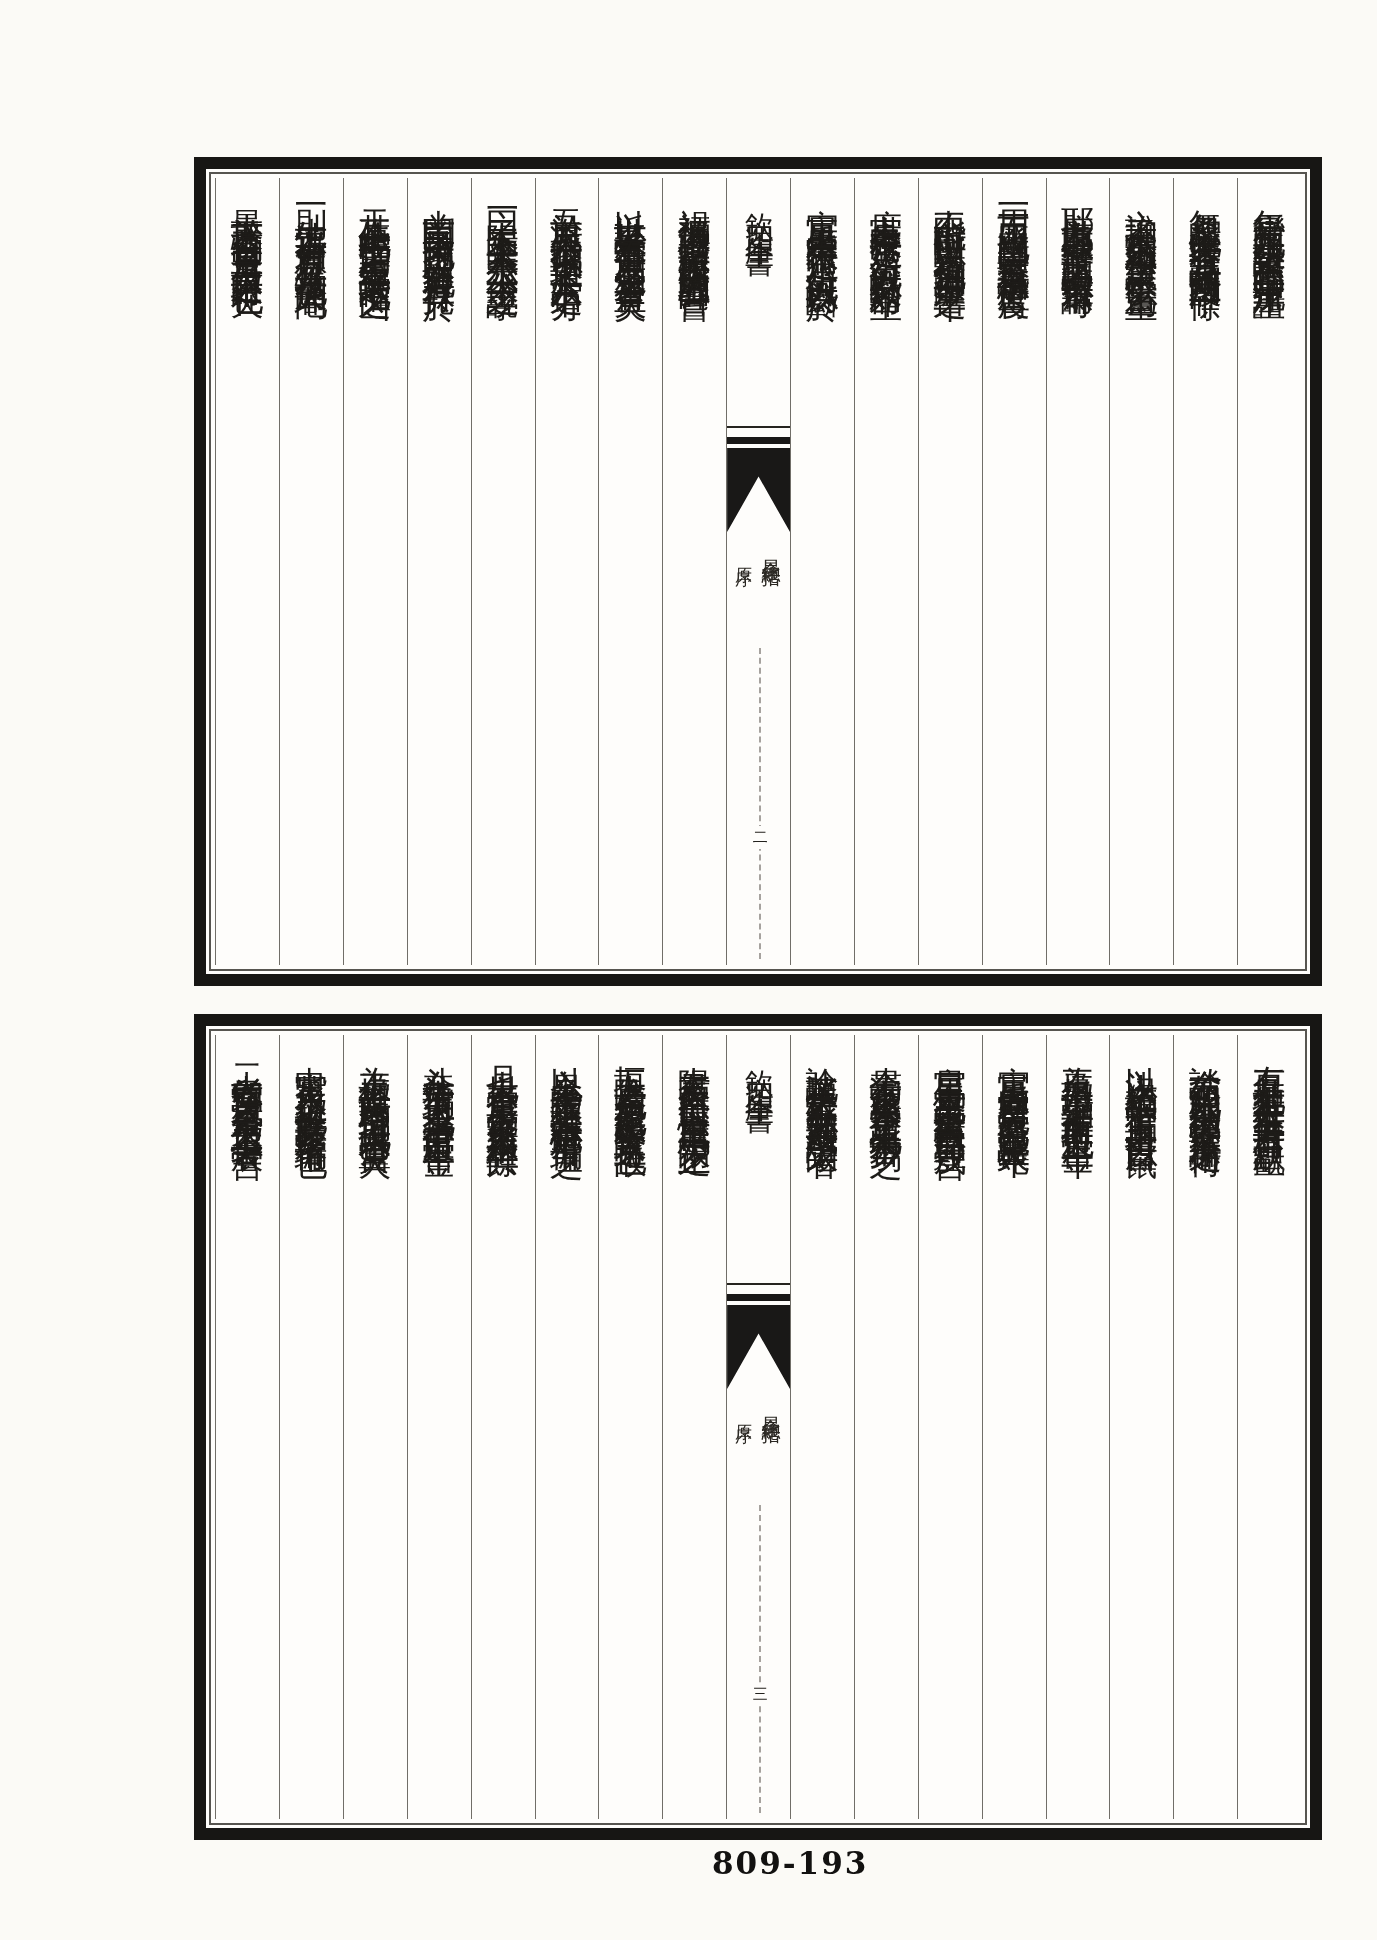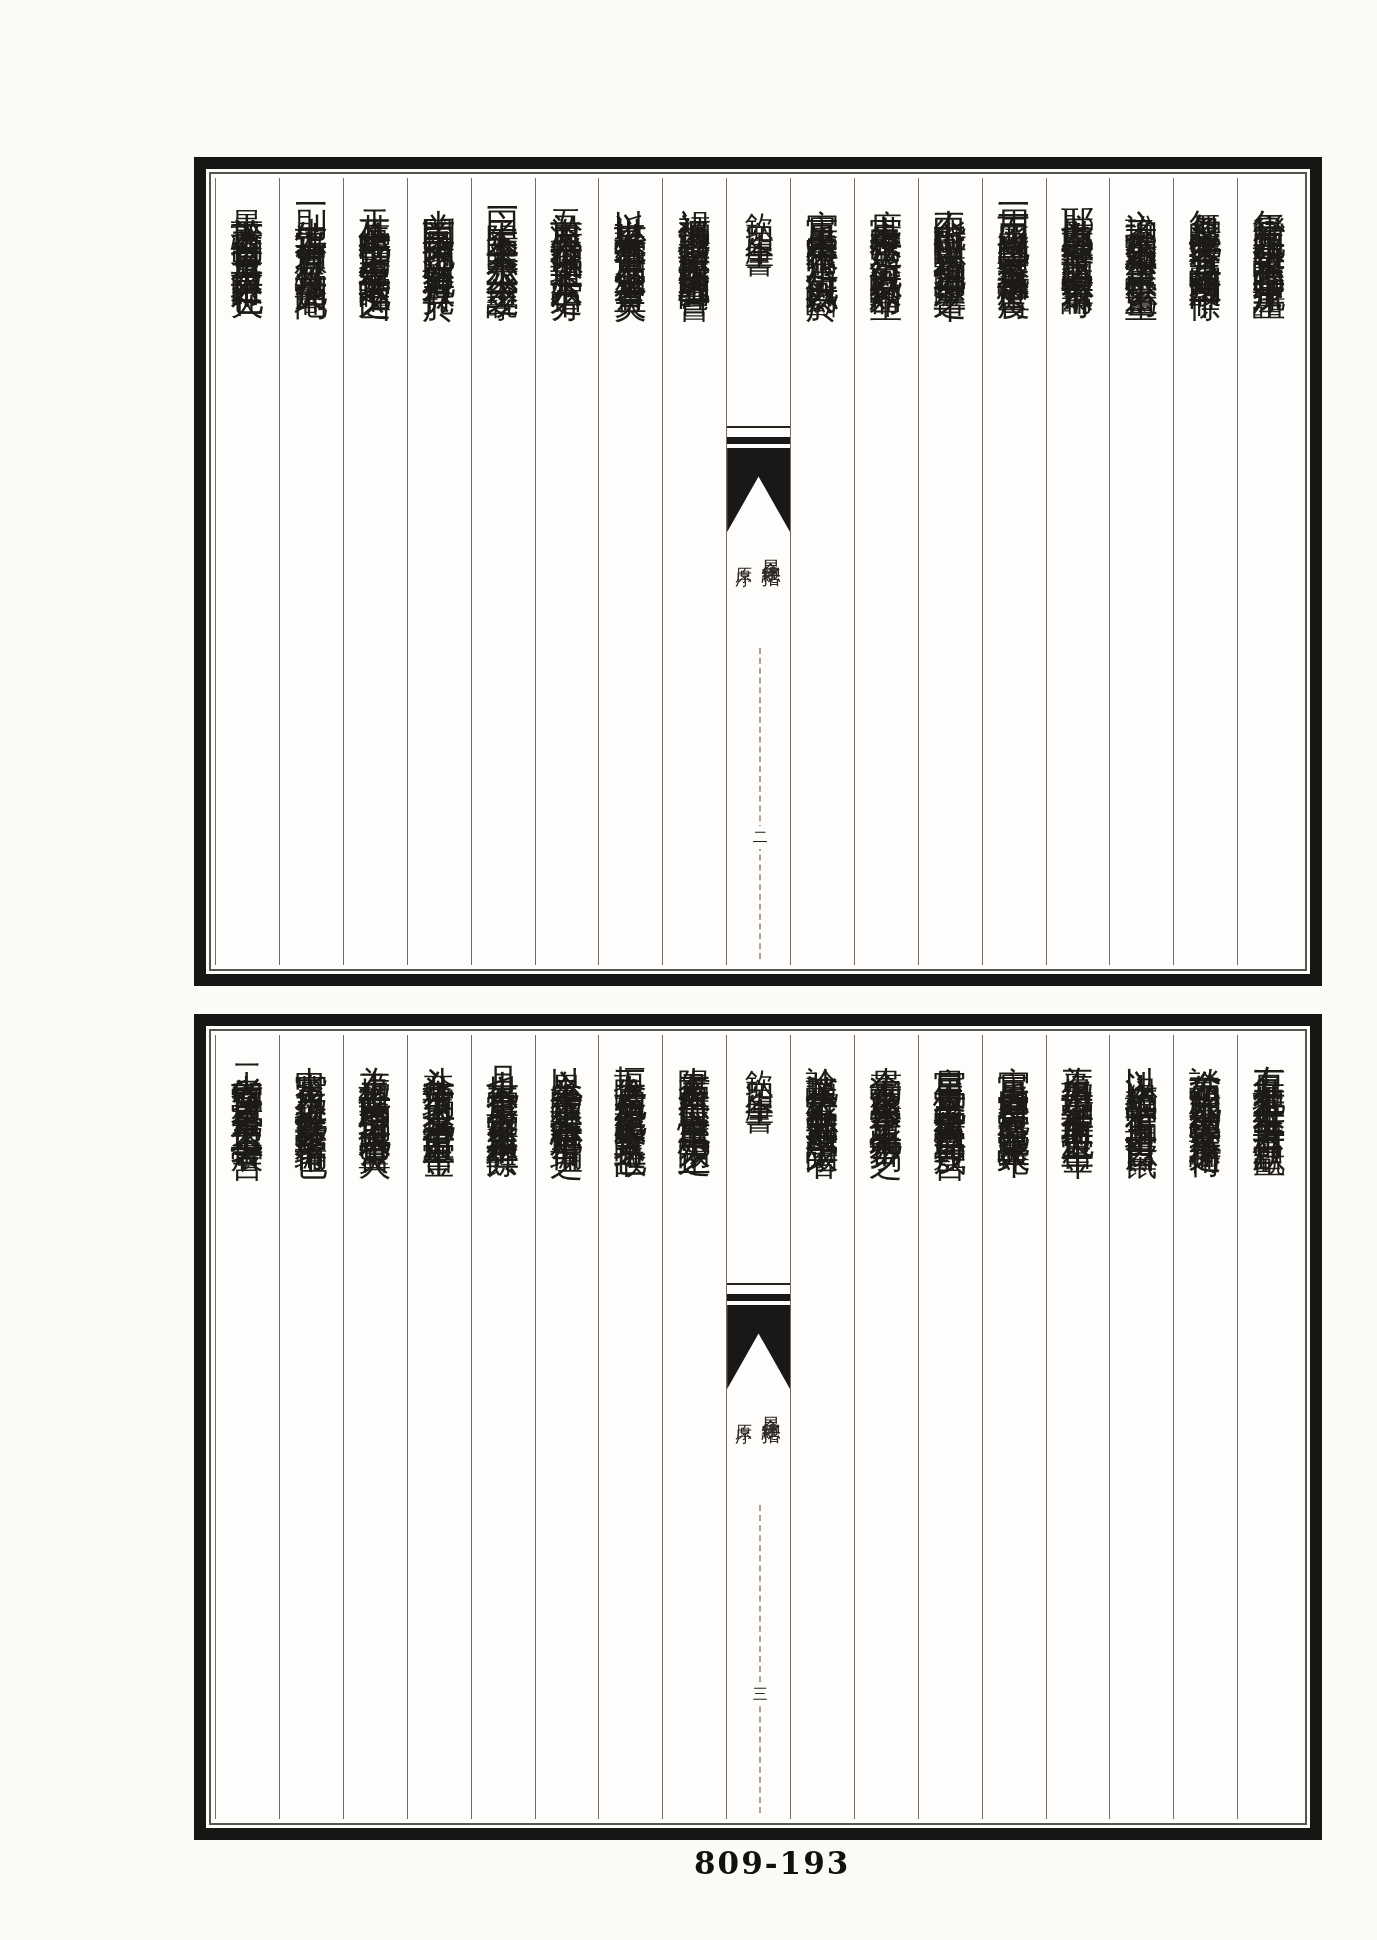--- a/index.html
+++ b/index.html
@@ -57,21 +57,21 @@
   }
   .foldline {
     position:absolute; left:50%; top:470px; bottom:6px; width:0;
     border-left:2px dashed rgba(92,88,82,.55);
   }
   .folio {
     position:absolute; top:648px; left:56%; transform:translateX(-50%);
     font-size:15px; background:#fefdfb; padding:2px 1px; z-index:2; color:#23211d;
   }
   .pagenum {
-    position:absolute; left:694px; top:1845px;
+    position:absolute; left:712px; top:1845px;
     font-size:31px; font-weight:600; letter-spacing:2px; color:#121110;
     font-family:"DejaVu Serif","Liberation Serif",serif;
   }
 </style>
 </head>
 <body>
 
 <div class="page">
 
   <section class="block" id="block-upper">

